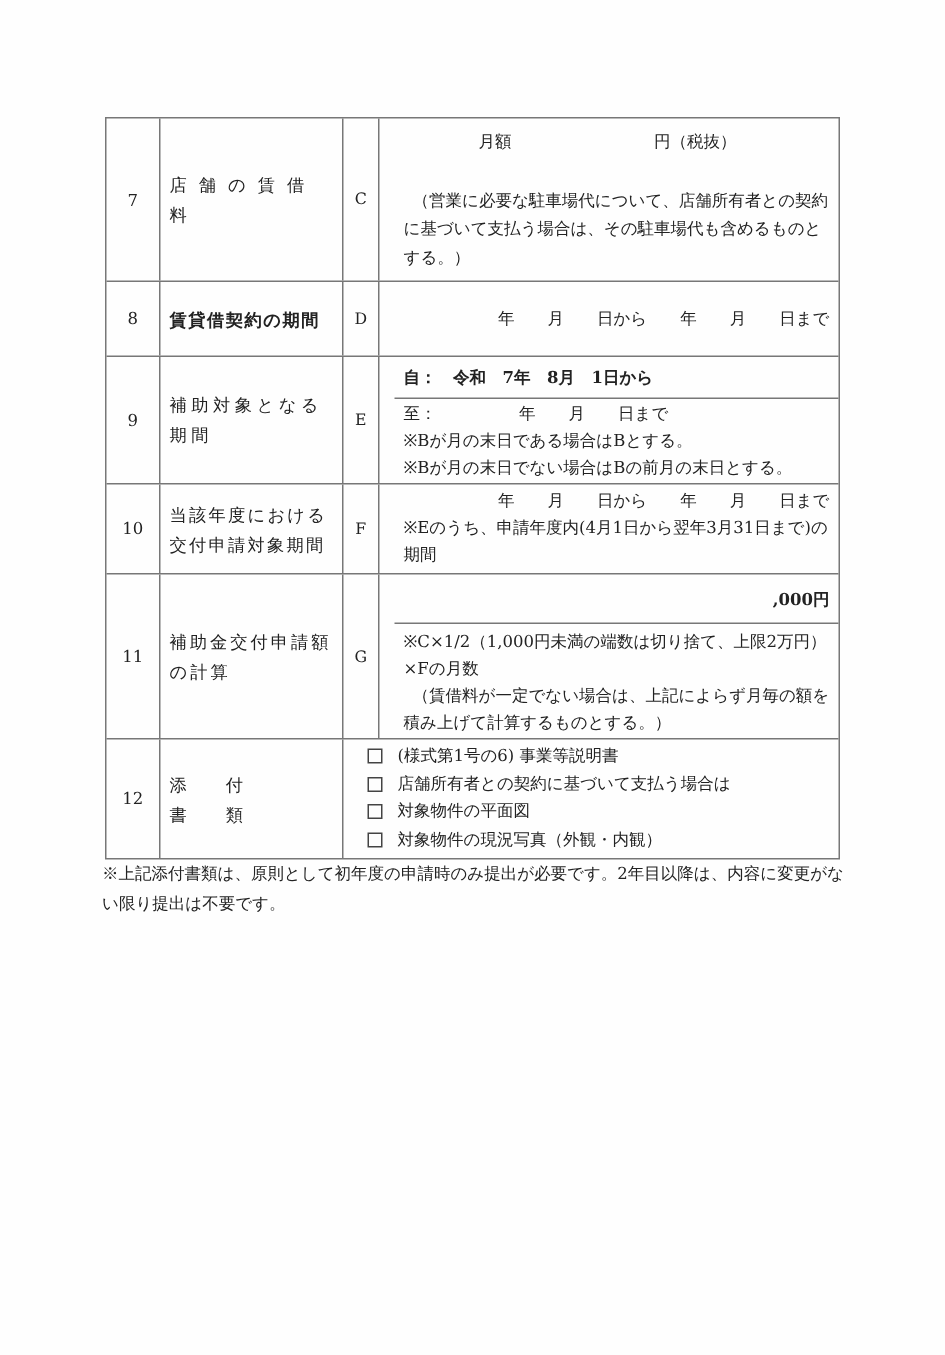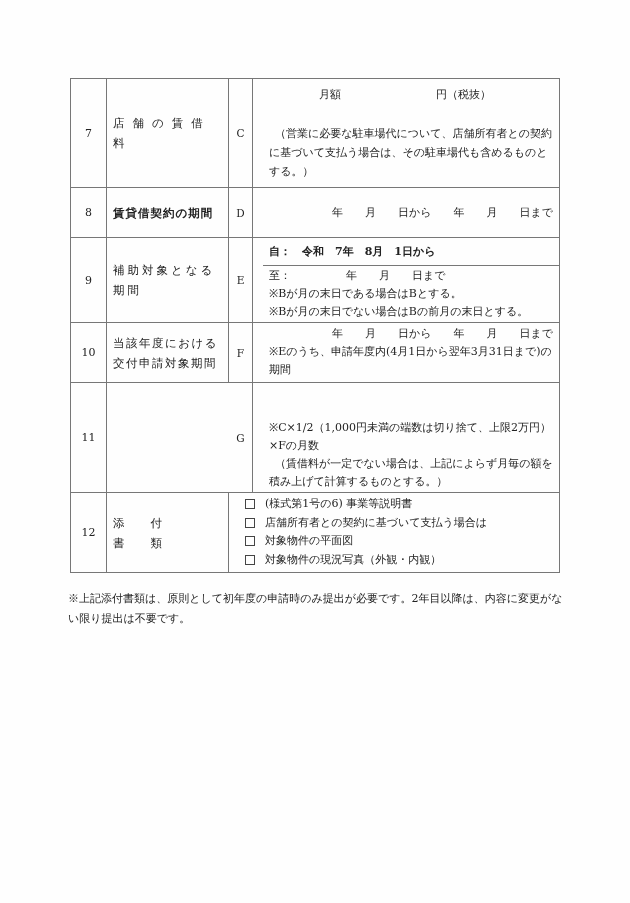--- a/index.html
+++ b/index.html
@@ -11,21 +11,21 @@
   .row:last-child { border-bottom: none; }
   .cell { position: absolute; top: 0; bottom: 0; box-sizing: border-box;
           display: flex; align-items: center; }
   .c-num { left: 0; width: 36px; border-right: 1.2px solid #777; justify-content: center; font-size: 11px; }
   .c-label { left: 36px; width: 122px; border-right: 1.2px solid #777; padding: 0 6px; font-size: 11.5px; line-height: 20px; }
   .c-letter { left: 158px; width: 24px; border-right: 1.2px solid #777; justify-content: center; font-size: 10.5px; }
   .c-content { left: 182px; right: 0; padding: 0 6px; font-size: 11px; line-height: 19px; display: block; margin-left: 10px; }
   .spread { letter-spacing: 6px; }
   .sub { position: absolute; left: 0; right: 0; box-sizing: border-box; padding: 0 6px; }
   .sub-top { top: 0; border-bottom: 1.2px solid #777; font-weight: bold; }
-  .note { position: absolute; left: 68px; top: 573px; width: 500px; font-size: 11px; line-height: 20px; margin-top: 16px; }
+  .note { position: absolute; left: 68px; top: 573px; width: 500px; font-size: 11px; line-height: 20px; }
   .cb { display: inline-block; width: 8px; height: 8px; border: 1px solid #444; margin-right: 10px; vertical-align: middle; }
 </style>
 </head>
 <body>
 
 <div class="tbl">
 
   <div class="row" style="height:109px;">
     <div class="cell c-num">7</div>
     <div class="cell c-label spread" style="letter-spacing:8px;">店舗の賃借料</div>
@@ -69,22 +69,26 @@
     <div class="cell c-label" style="letter-spacing:1.5px;">当該年度における交付申請対象期間</div>
     <div class="cell c-letter">F</div>
     <div class="cell c-content" style="line-height:18px; padding-top:2px;">
       <div style="white-space:pre; text-align:right;">年　　月　　日から　　年　　月　　日まで</div>
       <div>※Eのうち、申請年度内(4月1日から翌年3月31日まで)の期間</div>
     </div>
   </div>
 
   <div class="row" style="height:110px;">
     <div class="cell c-num">11</div>
+    <div class="cell c-label" style="letter-spacing:2px;">補助金交付申請額の計算</div>
     <div class="cell c-letter">G</div>
     <div class="cell c-content" style="padding:0;">
+      <div class="sub sub-top" style="height:33px; line-height:33px; text-align:right;">
+        <span>,000円</span>
+      </div>
       <div class="sub" style="top:36px; line-height:18px;">
         <div>※C×1/2（1,000円未満の端数は切り捨て、上限2万円）×Fの月数</div>
         <div style="text-indent:6px;">（賃借料が一定でない場合は、上記によらず月毎の額を積み上げて計算するものとする。）</div>
       </div>
     </div>
   </div>
 
   <div class="row" style="height:79px;">
     <div class="cell c-num">12</div>
     <div class="cell c-label" style="letter-spacing:26px;">添付書類</div>

